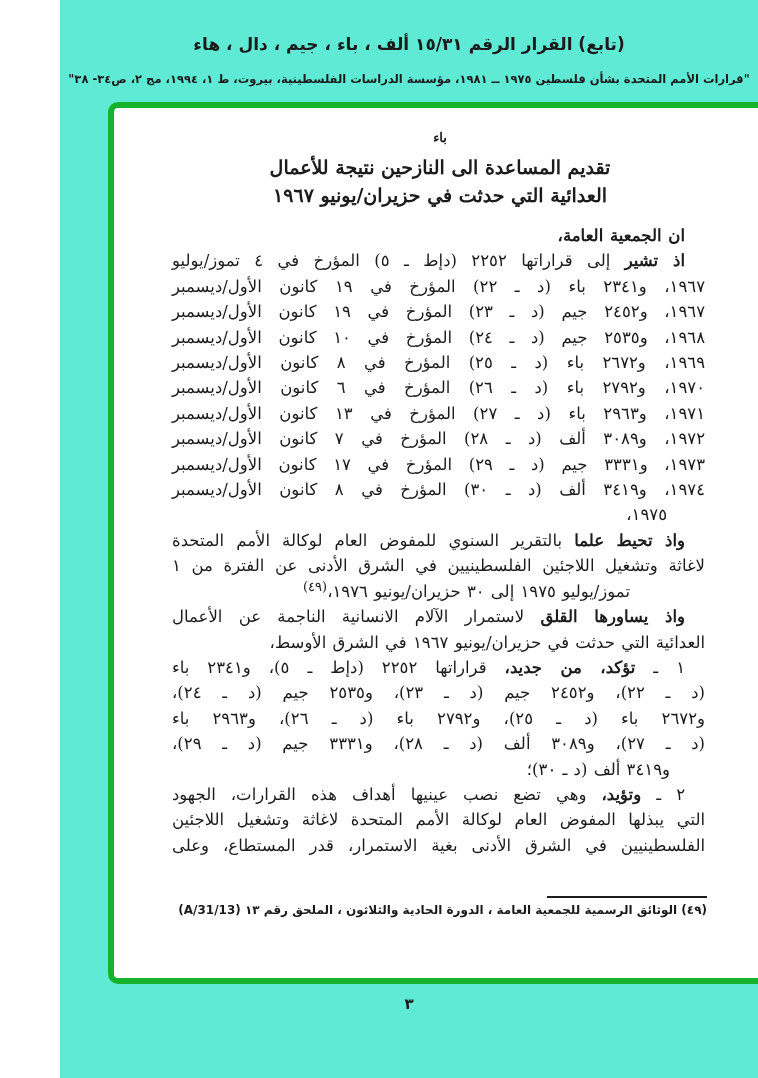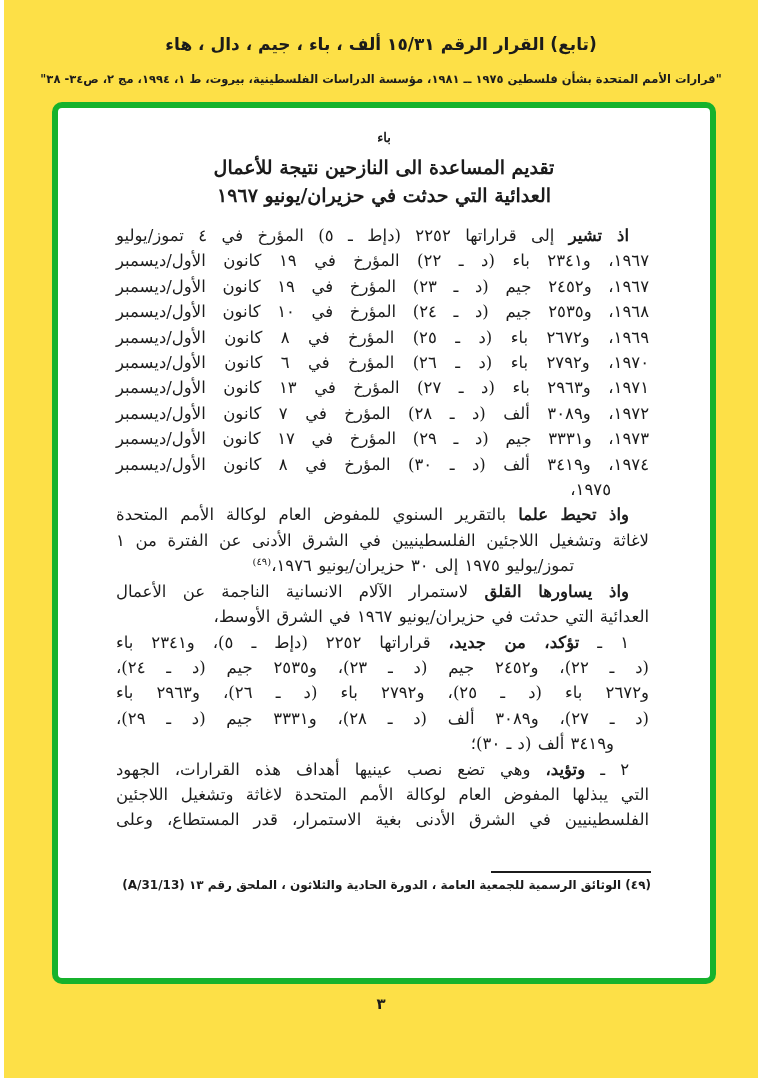--- a/index.html
+++ b/index.html
@@ -1,19 +1,19 @@
 <!DOCTYPE html>
 <html lang="ar" dir="rtl"><head>
 <meta charset="utf-8">
 <style>
   html,body{margin:0;padding:0;background:#ffffff;}
   .page{
     position:relative;
-    width:754px;height:1078px;
-    background:#fde047;
+    width:698px;height:1078px;
+    background:#5eead4;
     font-family:"DejaVu Serif","Liberation Serif",serif;
     color:#1b1b1b;
     direction:rtl;
     overflow:hidden;
   }
   .hdr-title{
     position:absolute;top:34px;left:0;right:0;
     text-align:center;
     font-family:"DejaVu Sans","Liberation Sans",sans-serif;
     font-weight:700;font-size:17px;
@@ -53,21 +53,21 @@
     text-align-last:justify;
     word-spacing:1px;
   }
   .line.first,.line.first-last{padding-right:20px;}
   .line.last,.line.first-last{
     text-align:right;
     text-align-last:right;
   }
   .line b{font-weight:700;}
   .line sup{
-    font-size:10px;
+    font-size:13px;
     vertical-align:super;
     line-height:0;
   }
   .footnote-area{
     padding:0 59px 0 58px;
     margin-top:38px;
   }
   .fn-rule{
     width:160px;height:2px;background:#1b1b1b;
     margin-left:auto;margin-right:0;
@@ -97,20 +97,21 @@
 
   <div class="green-box">
 
     <div class="sec-letter">باء</div>
 
     <div class="doc-title first-title">تقديم المساعدة الى النازحين نتيجة للأعمال</div>
 
     <div class="doc-title">العدائية التي حدثت في حزيران/يونيو ١٩٦٧</div>
 
     <div class="body-text" id="body-lines">
+        <div class="line first-last"><b>ان الجمعية العامة،</b></div>
         <div class="line first"><b>اذ تشير</b><span> إلى قراراتها ٢٢٥٢ (دإط ـ ٥) المؤرخ في ٤ تموز/يوليو</span></div>
         <div class="line full"><span>١٩٦٧، و٢٣٤١ باء (د ـ ٢٢) المؤرخ في ١٩ كانون الأول/ديسمبر</span></div>
         <div class="line full"><span>١٩٦٧، و٢٤٥٢ جيم (د ـ ٢٣) المؤرخ في ١٩ كانون الأول/ديسمبر</span></div>
         <div class="line full"><span>١٩٦٨، و٢٥٣٥ جيم (د ـ ٢٤) المؤرخ في ١٠ كانون الأول/ديسمبر</span></div>
         <div class="line full"><span>١٩٦٩، و٢٦٧٢ باء (د ـ ٢٥) المؤرخ في ٨ كانون الأول/ديسمبر</span></div>
         <div class="line full"><span>١٩٧٠، و٢٧٩٢ باء (د ـ ٢٦) المؤرخ في ٦ كانون الأول/ديسمبر</span></div>
         <div class="line full"><span>١٩٧١، و٢٩٦٣ باء (د ـ ٢٧) المؤرخ في ١٣ كانون الأول/ديسمبر</span></div>
         <div class="line full"><span>١٩٧٢، و٣٠٨٩ ألف (د ـ ٢٨) المؤرخ في ٧ كانون الأول/ديسمبر</span></div>
         <div class="line full"><span>١٩٧٣، و٣٣٣١ جيم (د ـ ٢٩) المؤرخ في ١٧ كانون الأول/ديسمبر</span></div>
         <div class="line full"><span>١٩٧٤، و٣٤١٩ ألف (د ـ ٣٠) المؤرخ في ٨ كانون الأول/ديسمبر</span></div>

